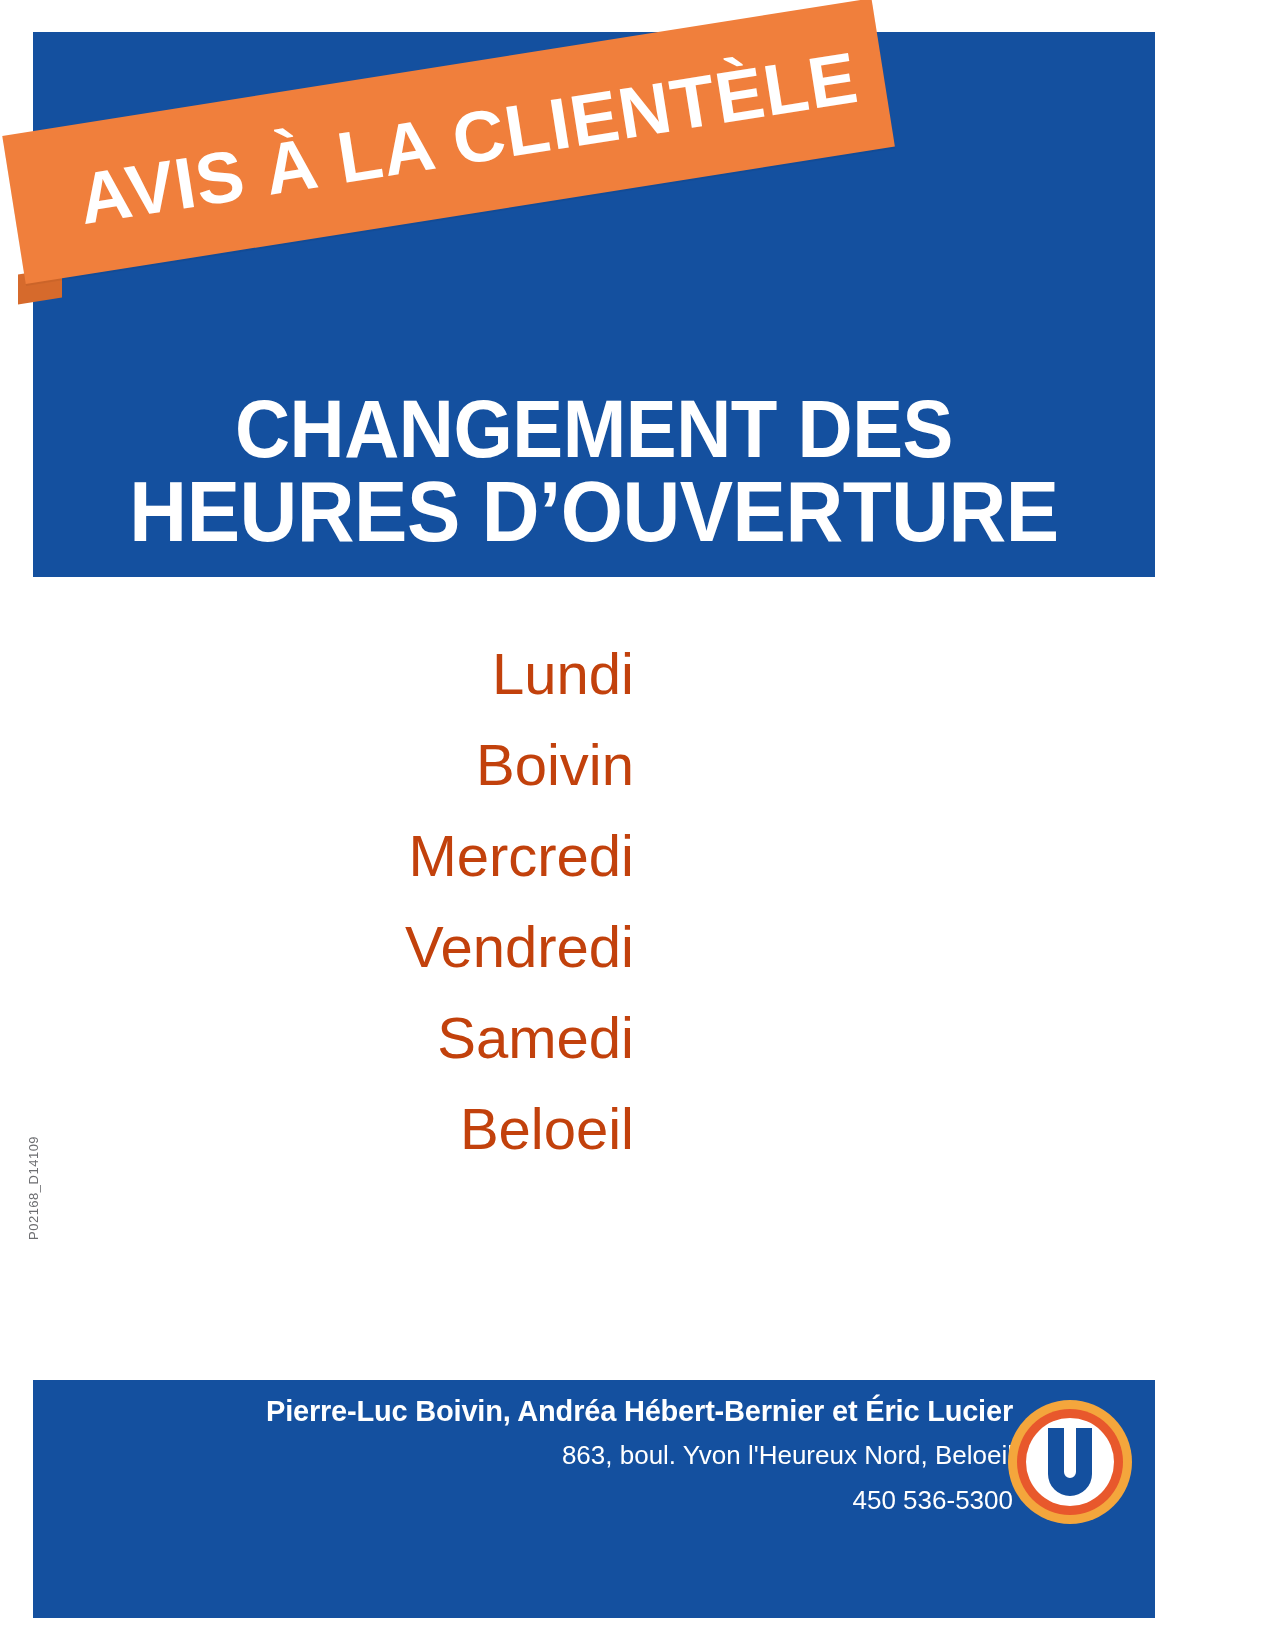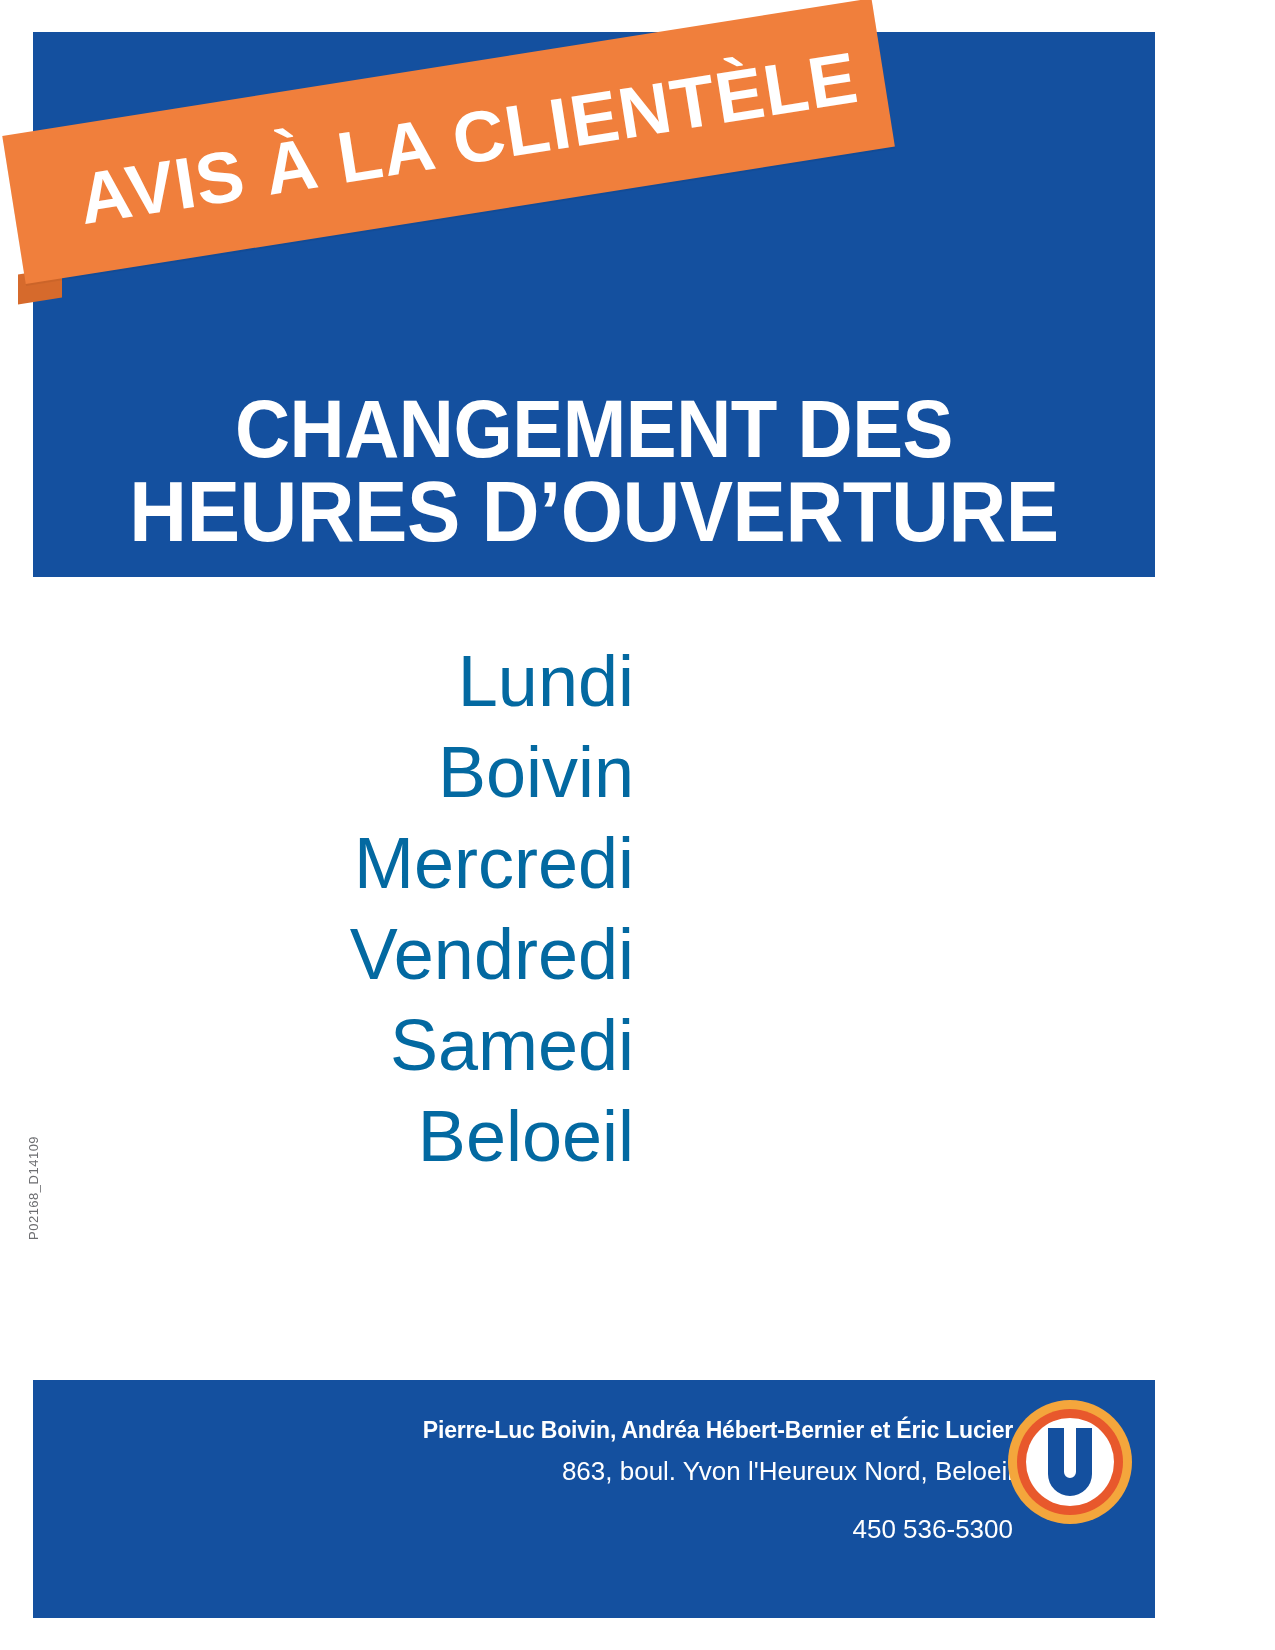--- a/index.html
+++ b/index.html
@@ -116,23 +116,23 @@
     top: 640px;
     width: 1122px;
   }
   .day-row {
     display: flex;
     align-items: baseline;
     justify-content: center;
     height: 91px;
   }
   .day-label {
-    color: #0369a1;
-    font-family: "Liberation Sans", sans-serif;
-    font-size: 72px;
+    color: #c2410c;
+    font-family: "Liberation Sans", sans-serif;
+    font-size: 58px;
     font-weight: normal;
     text-align: right;
     width: 600px;
     padding-right: 0;
     box-sizing: border-box;
   }
   .day-hours {
     color: #14509f;
     font-family: "Liberation Sans", sans-serif;
     font-size: 44px;
@@ -170,33 +170,32 @@
     left: 33px;
     top: 1395px;
     width: 1000px;
     text-align: right;
     color: #ffffff;
     font-family: "Liberation Sans", sans-serif;
     padding-right: 20px;
     box-sizing: border-box;
   }
   .footer-names {
-    font-size: 23px;
+    font-size: 29px;
     font-weight: bold;
-    margin-top: 22px;
     letter-spacing: -0.2px;
   }
   .footer-address {
     font-size: 26px;
     margin-top: 12px;
     font-weight: normal;
   }
   .footer-phone {
     font-size: 26px;
-    margin-top: 27px;
+    margin-top: 14px;
     font-weight: normal;
   }
 
   
   .logo {
     position: absolute;
     left: 1006px;
     top: 1398px;
     width: 128px;
     height: 128px;

